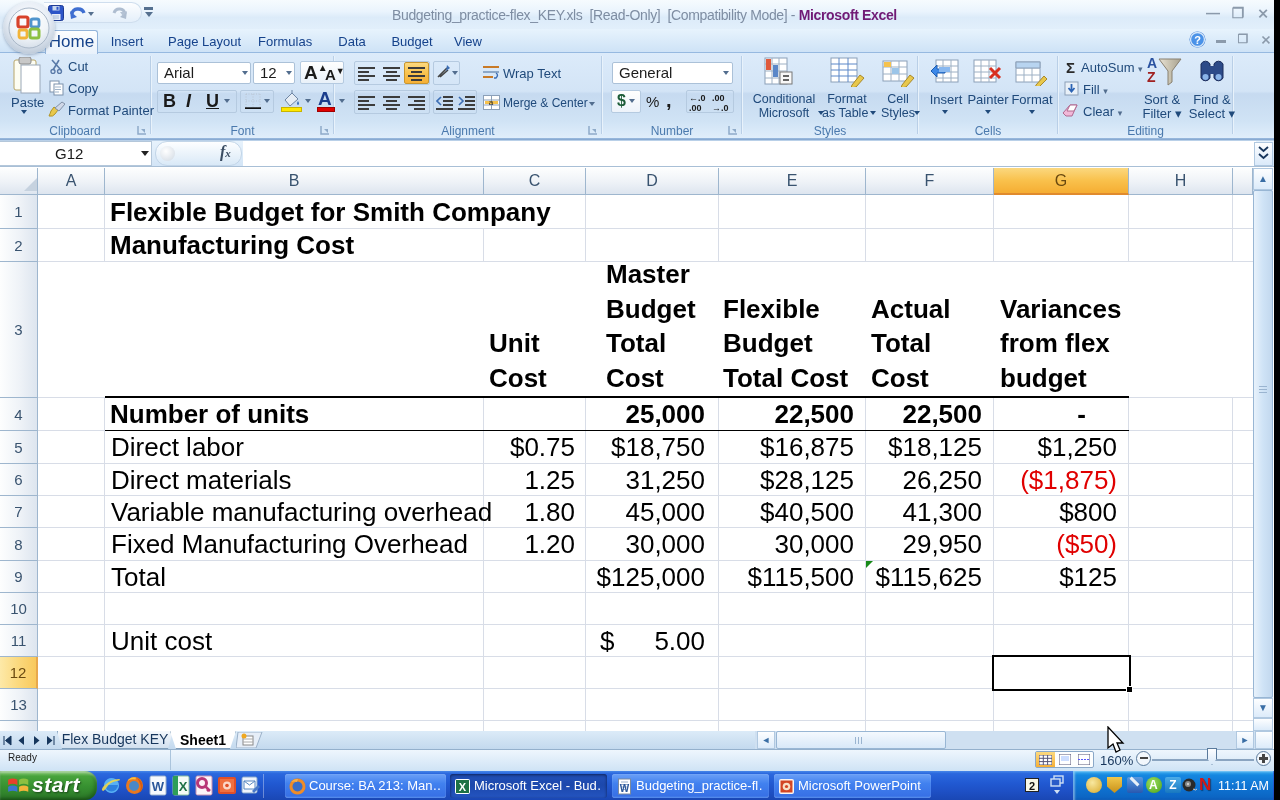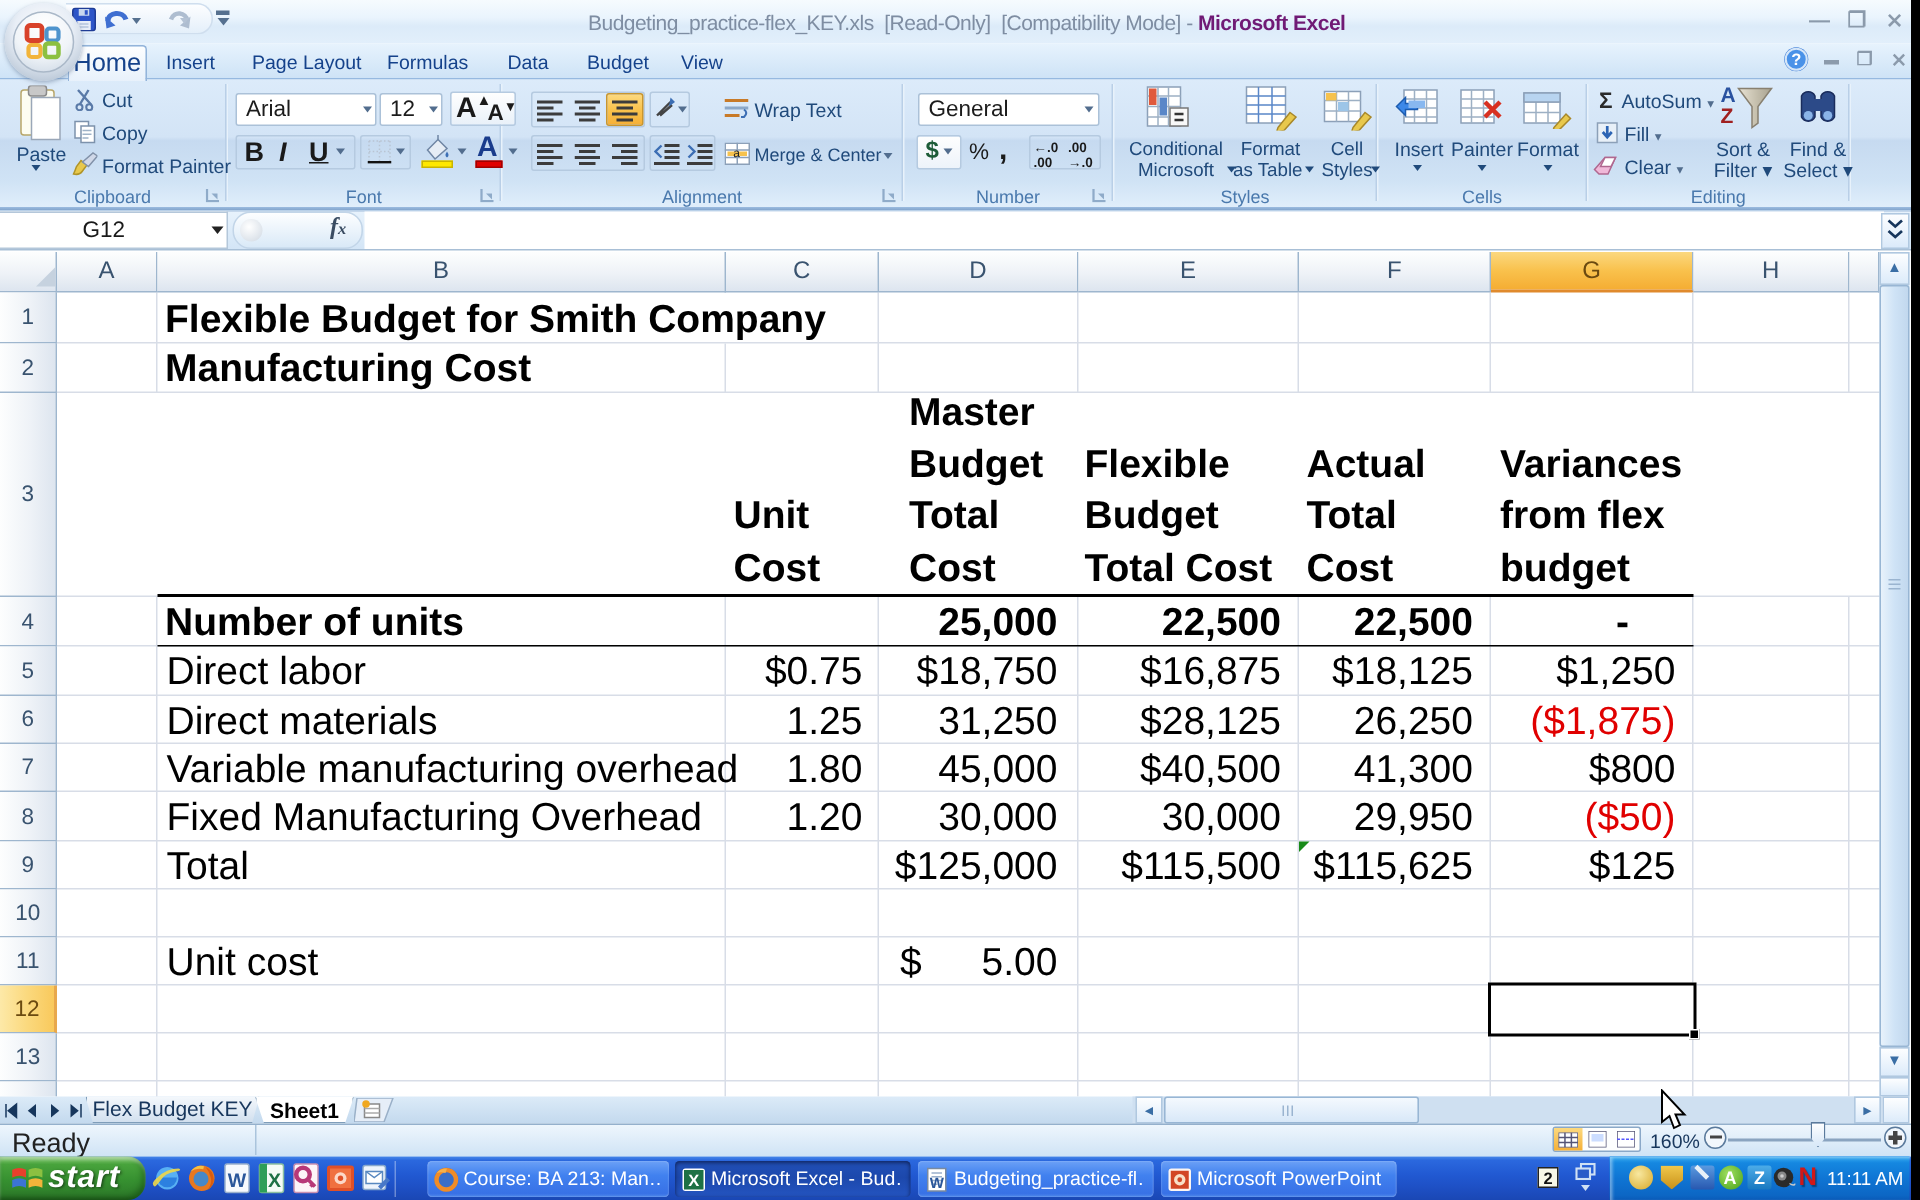--- a/index.html
+++ b/index.html
@@ -508,21 +508,21 @@
 <div class="abs" style="left:755px; top:731px; width:500px; height:18px; background:#cfe0f1;"></div>
 <div class="abs" style="left:757px; top:731px; width:18px; height:18px; background:linear-gradient(#fdfeff,#dcebfa); border:1px solid #b0c8e0; color:#3a6ea5; font-size:9px; text-align:center; line-height:16px;">◄</div>
 <div class="abs" style="left:776px; top:731px; width:170px; height:18px; background:linear-gradient(#f4f9fe,#d8e8f8); border:1px solid #98b6d4; border-radius:2px;"></div>
 <div class="abs" style="left:855px; top:737px; width:1px; height:7px; background:#9ab4d0; box-shadow:3px 0 0 #9ab4d0, 6px 0 0 #9ab4d0;"></div>
 <div class="abs" style="left:1236px; top:731px; width:18px; height:18px; background:linear-gradient(#fdfeff,#dcebfa); border:1px solid #b0c8e0; color:#3a6ea5; font-size:9px; text-align:center; line-height:16px;">►</div>
 <div class="abs" style="left:1255px; top:731px; width:18px; height:18px; background:linear-gradient(#fdfeff,#dcebfa); border:1px solid #b0c8e0;"></div>
 <svg class="abs svgi" style="left:1105px; top:726px; z-index:99;" width="22" height="30" viewBox="0 0 22 30">
 <path d="M3 1 L3 22 L8 18 L11 26 L15 24 L12 17 L18 17 Z" fill="#fff" stroke="#000" stroke-width="1.3"></path>
 </svg>
 <div class="abs" id="status"></div>
-<div class="abs" style="left:8px; top:752px; font-size:18px; color:#222;">Ready</div>
+<div class="abs" style="left:8px; top:752px; font-size:10px; color:#222;">Ready</div>
 <div class="abs" style="left:170px; top:750px; width:1px; height:20px; background:#aac4dc;"></div>
 <div class="abs" style="left:1035px; top:751px; width:59px; height:17px; background:#fdfefe; border:1px solid #8aa8c8; border-radius:2px;"></div>
 <div class="abs" style="left:1036px; top:752px; width:19px; height:15px; background:linear-gradient(#fcd97f,#f6b037);"></div>
 <svg class="abs svgi" style="left:1039px; top:755px;" width="13" height="10" viewBox="0 0 13 10">
 <rect x="0" y="0" width="13" height="10" fill="#fff" stroke="#557"></rect>
     <path d="M0 3.3h13M0 6.6h13M4.3 0v10M8.6 0v10" stroke="#557"></path>
 </svg>
 <svg class="abs svgi" style="left:1059px; top:754px;" width="12" height="11" viewBox="0 0 12 11">
 <rect x="0" y="0" width="12" height="11" fill="#fff" stroke="#557"></rect>
     <rect x="2" y="2" width="8" height="5" fill="#cdf"></rect>

